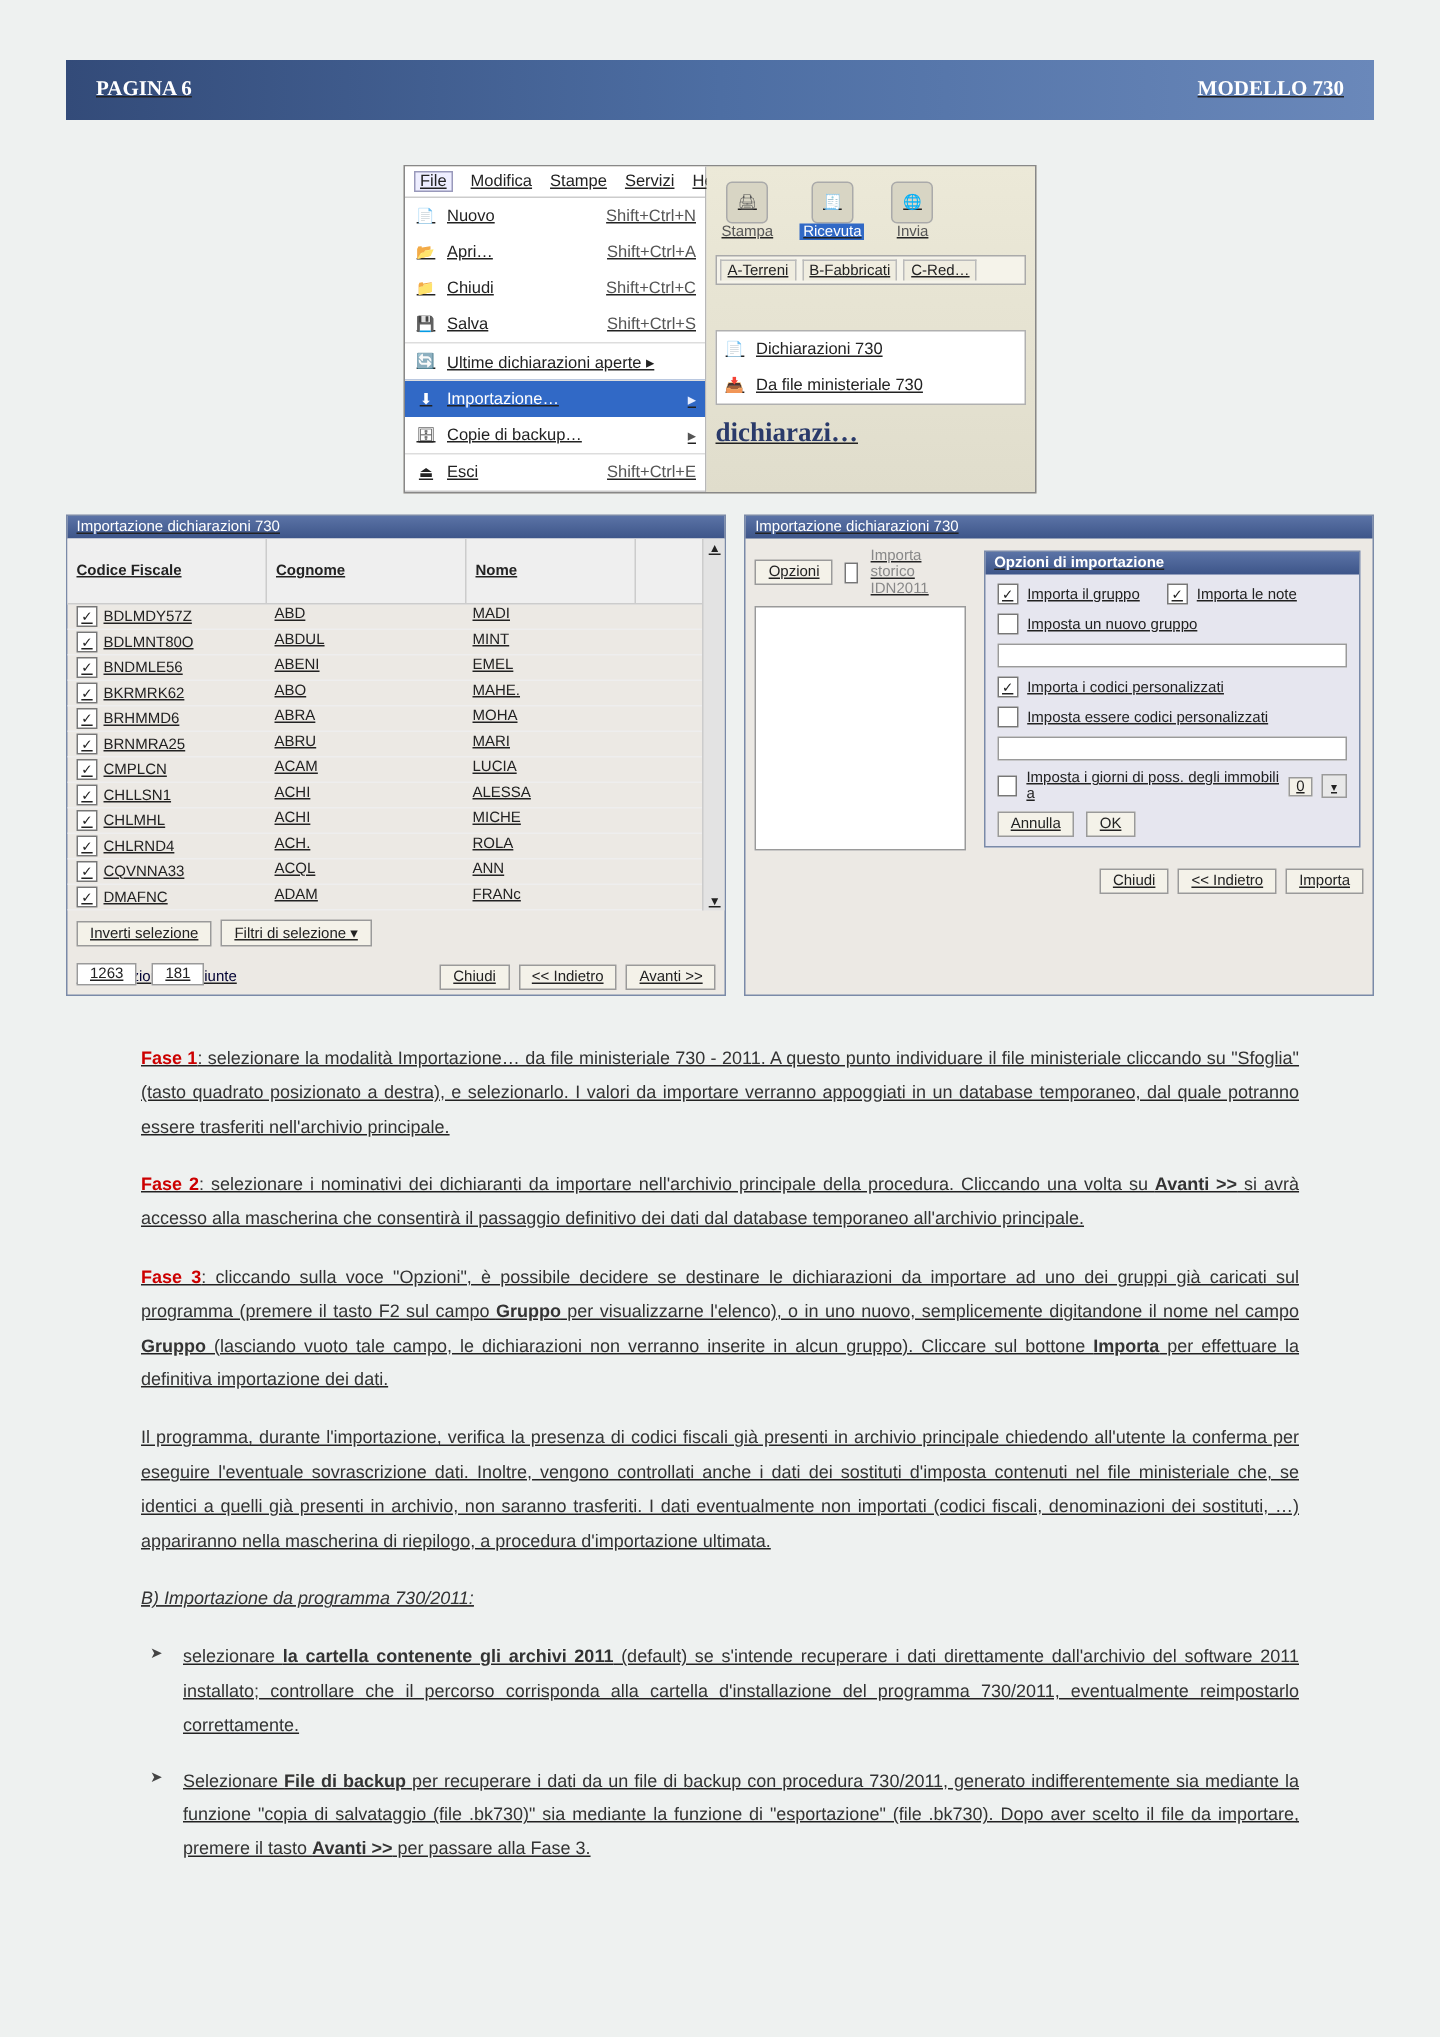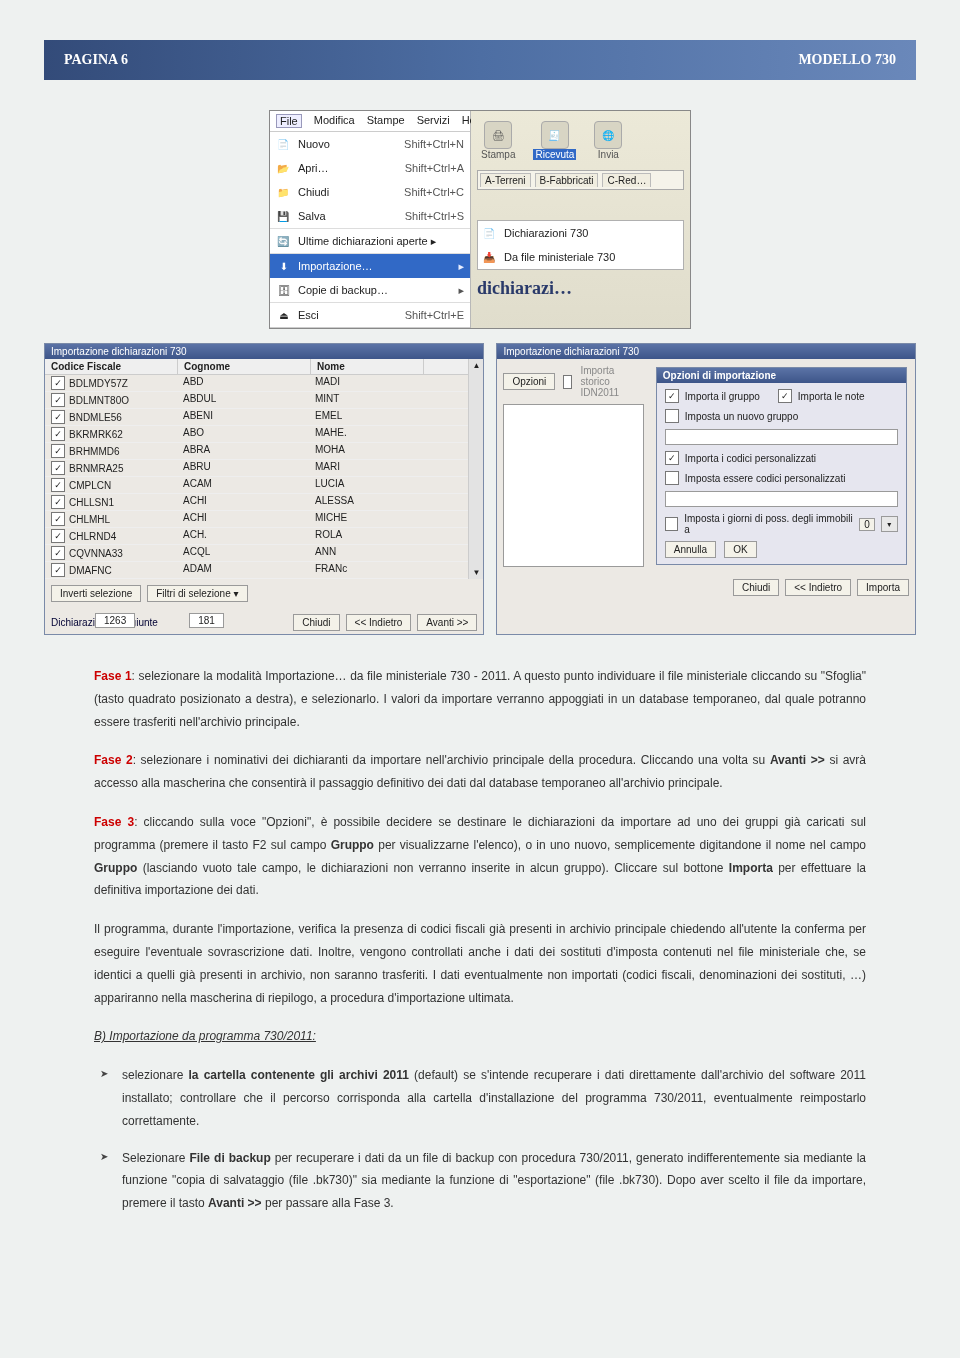--- a/index.html
+++ b/index.html
@@ -7,20 +7,21 @@
     font-family: Verdana, Arial, sans-serif;
     background: #eef1f0;
     color: #222;
     font-size: 12px;
   }
   .page {
     width: 952px;
     margin: 0 auto;
     background: #eef1f0;
     box-sizing: border-box;
+    text-decoration: underline;
   }
   .topbar {
     display: flex;
     justify-content: space-between;
     align-items: center;
     background: linear-gradient(90deg, #334b79 0%, #4d6ea3 50%, #6a88ba 100%);
     color: #fff;
     padding: 10px 20px;
     font-family: Georgia, serif;
     font-weight: bold;
@@ -45,20 +46,21 @@
   .menucol {
     width: 200px;
     border-right: 1px solid #b8b8b8;
     background: #fff;
   }
   .menubar {
     display: flex;
     gap: 12px;
     padding: 3px 6px;
     border-bottom: 1px solid #ccc;
+    align-items: center;
   }
   .menu-open {
     border-bottom: 1px solid #ccc;
   }
   .menu-open .row {
     display: flex;
     align-items: center;
     padding: 4px 6px;
     gap: 6px;
   }
@@ -99,33 +101,33 @@
     font-family: Tahoma, sans-serif;
     font-size:10px;
     flex:1;
     display:flex; flex-direction:column;
   }
   .panel .phdr {
     background: linear-gradient(#5b73a6,#3d5589);
     color:#fff; padding:2px 6px; font-size:10px;
   }
   .gridhead { display:flex; font-weight:bold; border-bottom:1px solid #ccc; background:#efefef; }
-  .gridhead div { padding:2px 6px; border-right:1px solid #ccc; }
+  .gridhead div { padding:16px 6px; border-right:1px solid #ccc; }
   .gridrow { display:flex; border-bottom:1px solid #eee; }
   .gridrow div { padding:1px 6px; white-space:nowrap; overflow:hidden; text-overflow:clip; }
   .c1 { width:120px; display:flex; align-items:center; gap:4px; }
   .c2 { width:120px; }
   .c3 { width:100px; }
   .gridscroll { border-left:1px solid #ccc; width:14px; background:#e3e3e3; display:flex; flex-direction:column; justify-content:space-between; align-items:center; font-size:8px; padding:2px 0; }
   .gridarea { display:flex; }
   .gridbody { flex:1; }
   .panel-btnrow { display:flex; gap:6px; padding:6px; align-items:center;}
   .wbtn { border:1px solid #9a9a9a; background:#f4f2e9; padding:2px 8px; font-size:10px; }
   .countlbl { font-size:10px; color:#003; }
-  .countbox { border:1px solid #9a9a9a; background:#fff; padding:1px 8px; font-size:10px; margin-right:4px;margin-left:44px; }
+  .countbox { border:1px solid #9a9a9a; background:#fff; padding:1px 8px; font-size:10px; margin-right:4px; }
 
   .optgroup {
     border:1px solid #7a8aa8; margin:2px; background:#e6e6ef;
   }
   .optgroup .ohdr {
     background: linear-gradient(#5b73a6,#3d5589);
     color:#fff; padding:2px 6px; font-size:10px; font-weight:bold;
   }
   .optbody { padding:6px 8px; display:flex; flex-direction:column; gap:6px; }
   .optrow { display:flex; align-items:center; gap:6px; }

